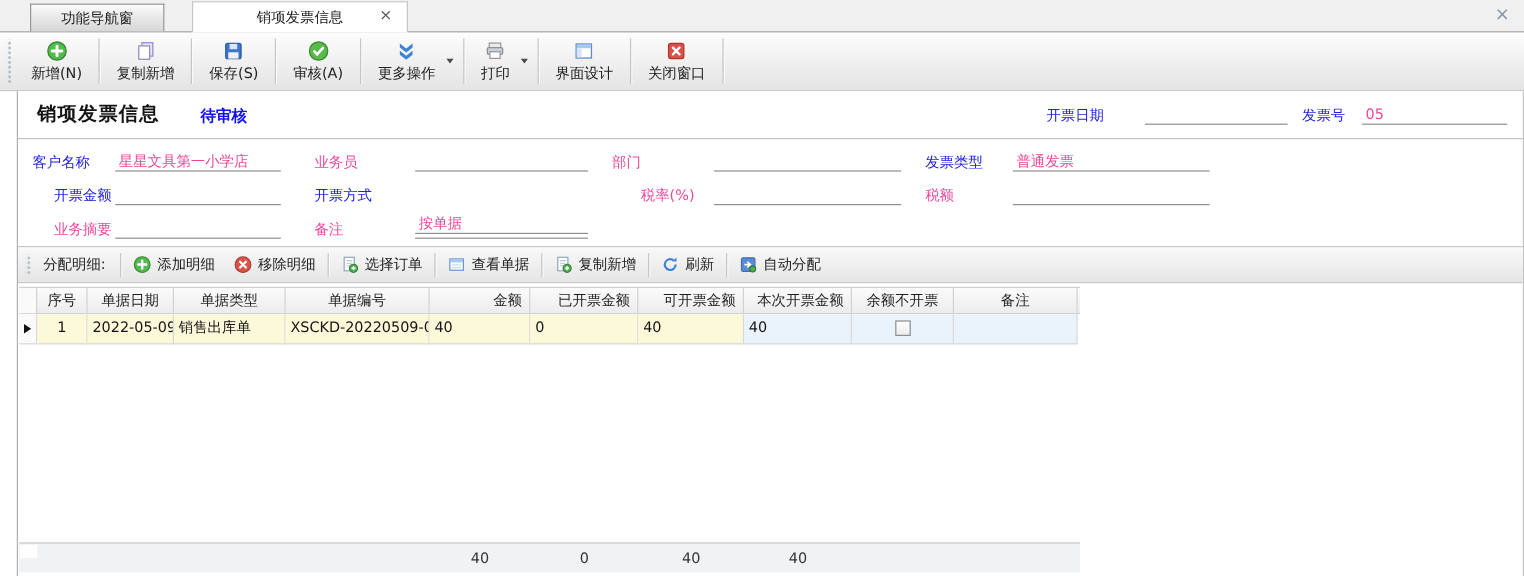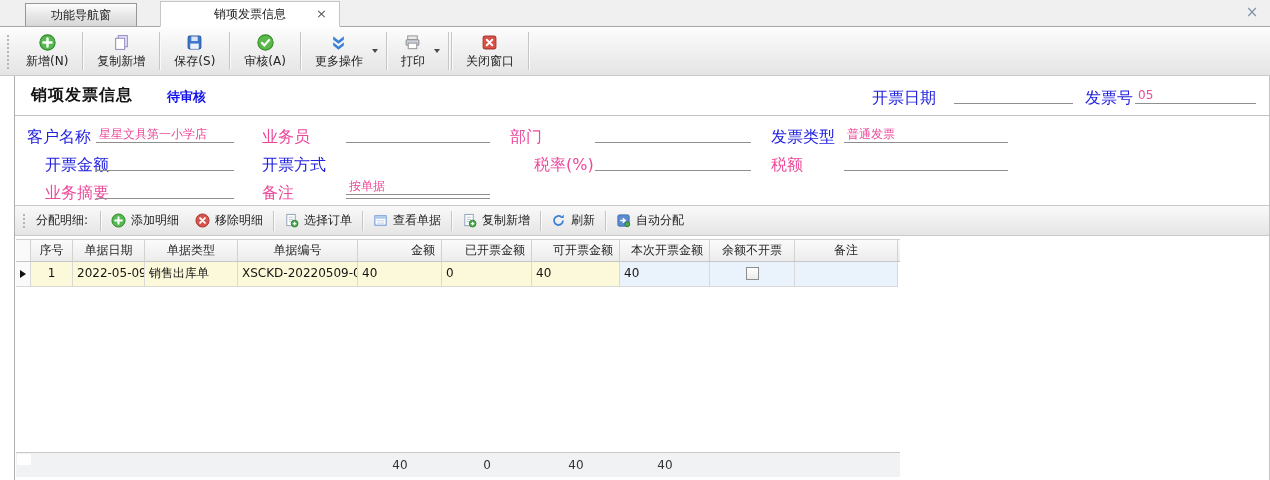--- a/index.html
+++ b/index.html
@@ -45,21 +45,21 @@
   .panel { position:absolute; left:14px; top:76px; width:1256px; height:404px;
     background:#fff; border-left:1px solid #aeaeae; border-right:1px solid #c4c4c4; }
 
   
   .titlerow { position:absolute; left:0; top:0; width:100%; height:39px; }
   .doc-title { position:absolute; left:16px; top:9px;
     font-family:"DejaVu Serif","Liberation Serif",serif; font-weight:bold;
     font-size:16px; letter-spacing:1px; color:#141414; }
   .doc-status { position:absolute; left:152px; top:12px; font-weight:bold;
     font-size:13px; color:#1212ee; }
-  .lbl { font-size:16px; white-space:nowrap; }
+  .lbl { font-size:12px; white-space:nowrap; }
   .lbl.blue { color:#2121df; }
   .lbl.dark { color:#ec4899; }
   .ufield { position:absolute; border-bottom:1px solid #8f8f8f; height:17px;
     line-height:16px; padding:0 3px; color:#ec4899; white-space:nowrap; cursor:text; }
 
   
   .formbox { position:absolute; left:0; top:39px; width:100%; height:90px;
     border-top:1px solid #c3c3c3; }
   .frow { position:absolute; left:0; width:100%; height:22px; }
   .frow .lbl { position:absolute; top:3px; }
@@ -171,20 +171,28 @@
     <svg class="tico" viewBox="0 0 16 16">
       <rect x="3.5" y="1.8" width="9" height="3.6" fill="#ececec" stroke="#9a9a9a"></rect>
       <rect x="2" y="5.4" width="12" height="5.2" rx="1" fill="#ccd1d8" stroke="#8b9097"></rect>
       <rect x="4" y="8.6" width="8" height="5.2" fill="#fff" stroke="#9a9a9a"></rect>
     </svg>
     <span>打印</span>
     <span class="dd-arrow"></span>
   </div>
   <div class="vsep"></div>
 
+  <div class="tbtn">
+    <svg class="tico" viewBox="0 0 16 16">
+      <rect x="2" y="2.5" width="12" height="11" fill="#fff" stroke="#5b8bd0"></rect>
+      <rect x="2.5" y="3" width="11" height="2.8" fill="#a9c8ef"></rect>
+      <rect x="2.5" y="6" width="3.8" height="7" fill="#d7e5f8"></rect>
+    </svg>
+    <span>界面设计</span>
+  </div>
   <div class="vsep"></div>
 
   <div class="tbtn">
     <svg class="tico" viewBox="0 0 16 16">
       <rect x="2" y="2" width="12" height="12" rx="2" fill="#da5147" stroke="#ad372f"></rect>
       <path d="M5.4 5.4l5.2 5.2M10.6 5.4l-5.2 5.2" stroke="#fff" stroke-width="1.8" stroke-linecap="round"></path>
     </svg>
     <span>关闭窗口</span>
   </div>
   <div class="vsep"></div>

